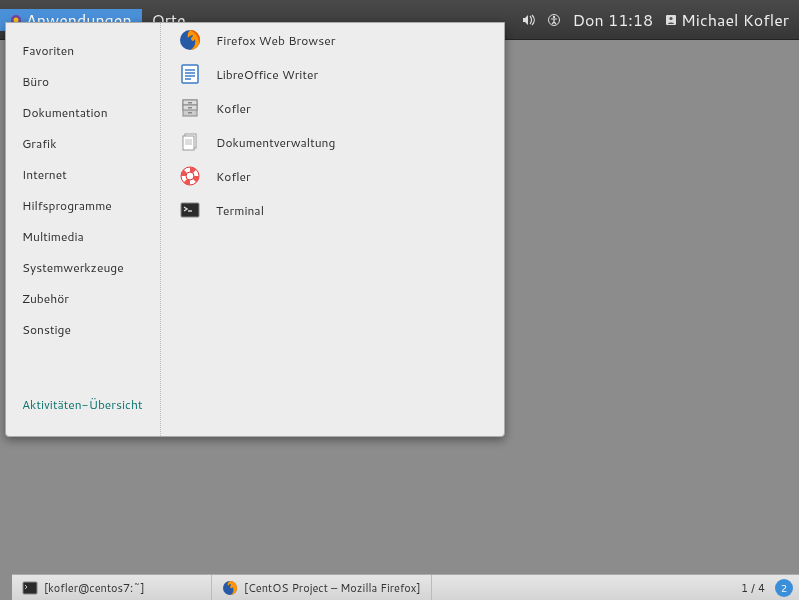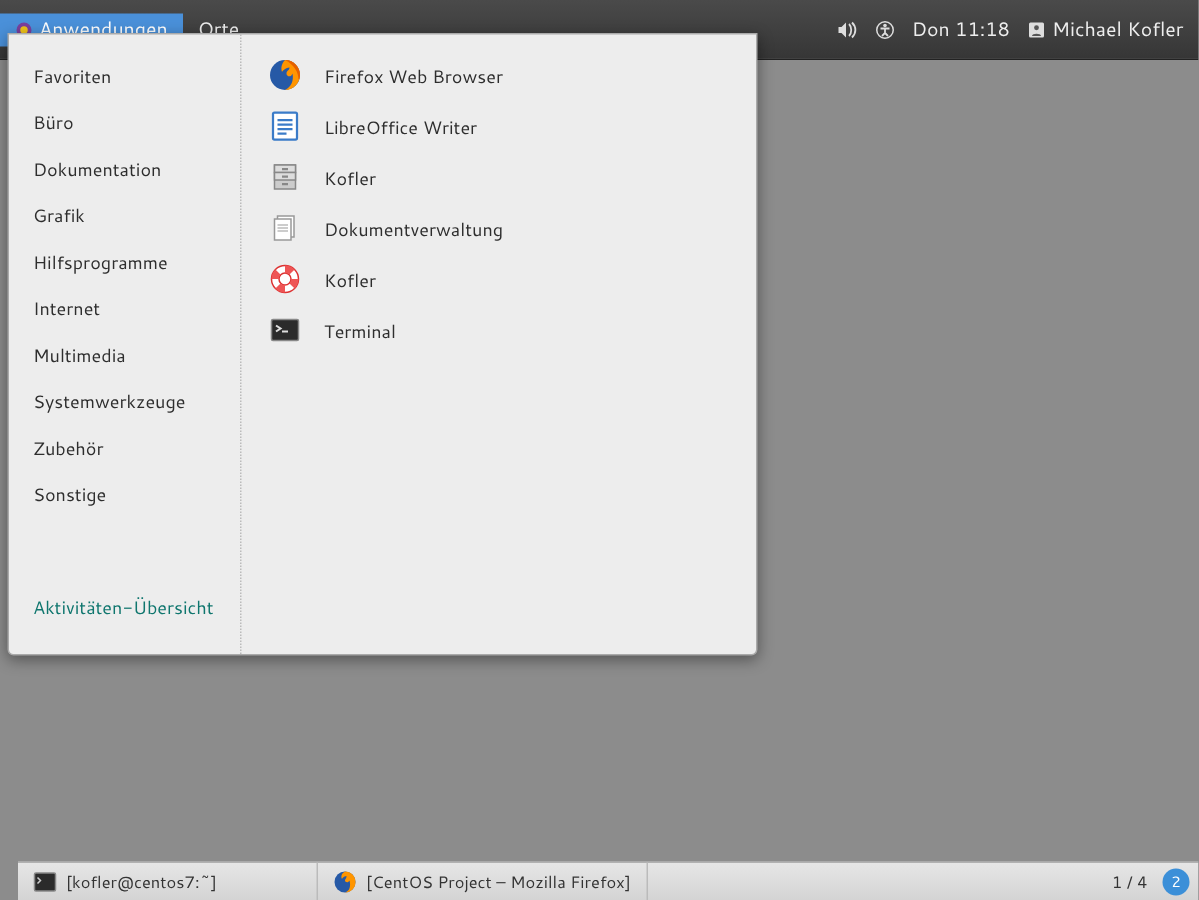--- a/index.html
+++ b/index.html
@@ -5,21 +5,21 @@
 * { margin: 0; padding: 0; box-sizing: border-box; font-family: "Cantarell", "DejaVu Sans", sans-serif; }
 html, body { width: 799px; height: 600px; overflow: hidden; }
 body { background: #8c8c8c; position: relative; }
 
 .top-panel {
   height: 40px;
   background: linear-gradient(#4a4a4a, #363636);
   display: flex;
   align-items: center;
   color: #eee;
-  font-size: 13px;
+  font-size: 16px;
   border-bottom: 1px solid #222;
 }
 .top-panel .menu-btn {
   padding: 0 10px;
   height: 22px;
   display: flex;
   align-items: center;
   gap: 4px;
   cursor: pointer;
 }
@@ -57,21 +57,21 @@
 }
 .dropdown .categories .activities {
   position: absolute;
   bottom: 16px;
   padding: 7px 16px;
   font-size: 12px;
   color: #0f766e;
 }
 .dropdown .apps {
   flex: 1;
-  padding: 10px 0;
+  padding: 0 0;
 }
 .dropdown .app-item {
   display: flex;
   align-items: center;
   gap: 15px;
   padding: 6px 18px;
   font-size: 12px;
   color: #2e2e2e;
   cursor: pointer;
 }
@@ -156,22 +156,22 @@
     </span>
   </div>
 </div>
 
 <div class="dropdown">
   <div class="categories">
     <div class="cat-item">Favoriten</div>
     <div class="cat-item">Büro</div>
     <div class="cat-item">Dokumentation</div>
     <div class="cat-item">Grafik</div>
+    <div class="cat-item">Internet</div>
     <div class="cat-item">Hilfsprogramme</div>
-    <div class="cat-item">Internet</div>
     <div class="cat-item">Multimedia</div>
     <div class="cat-item">Systemwerkzeuge</div>
     <div class="cat-item">Zubehör</div>
     <div class="cat-item">Sonstige</div>
     <div class="activities">Aktivitäten-Übersicht</div>
   </div>
   <div class="apps">
     <div class="app-item">
       <span class="app-icon">
         <svg width="22" height="22" viewBox="0 0 22 22">

